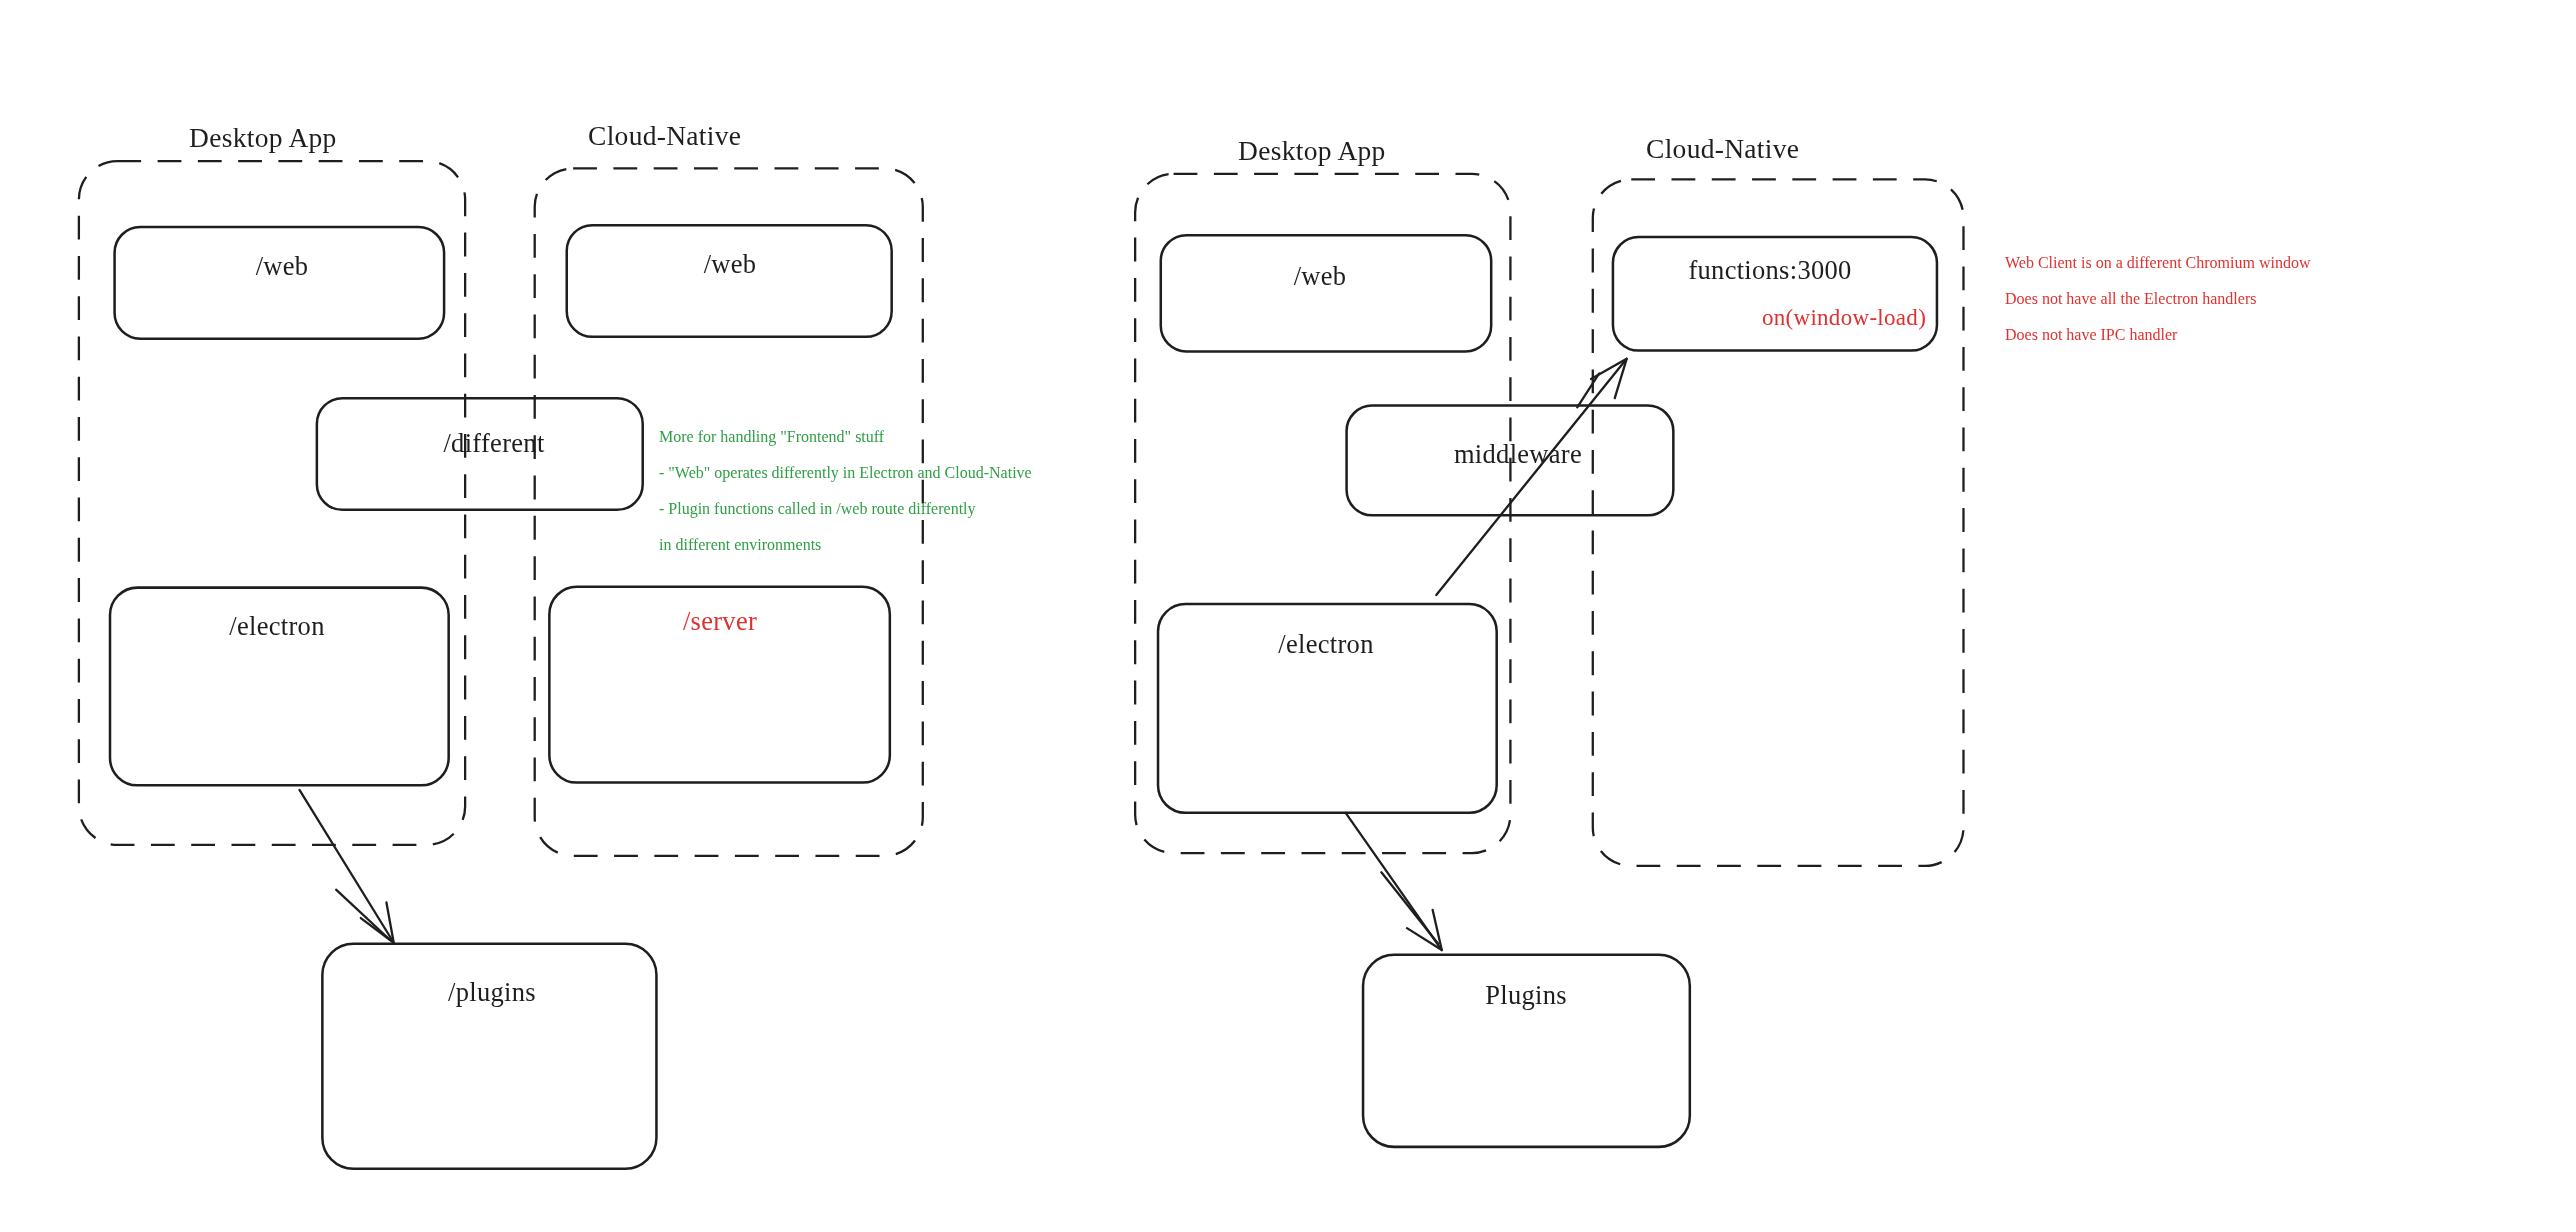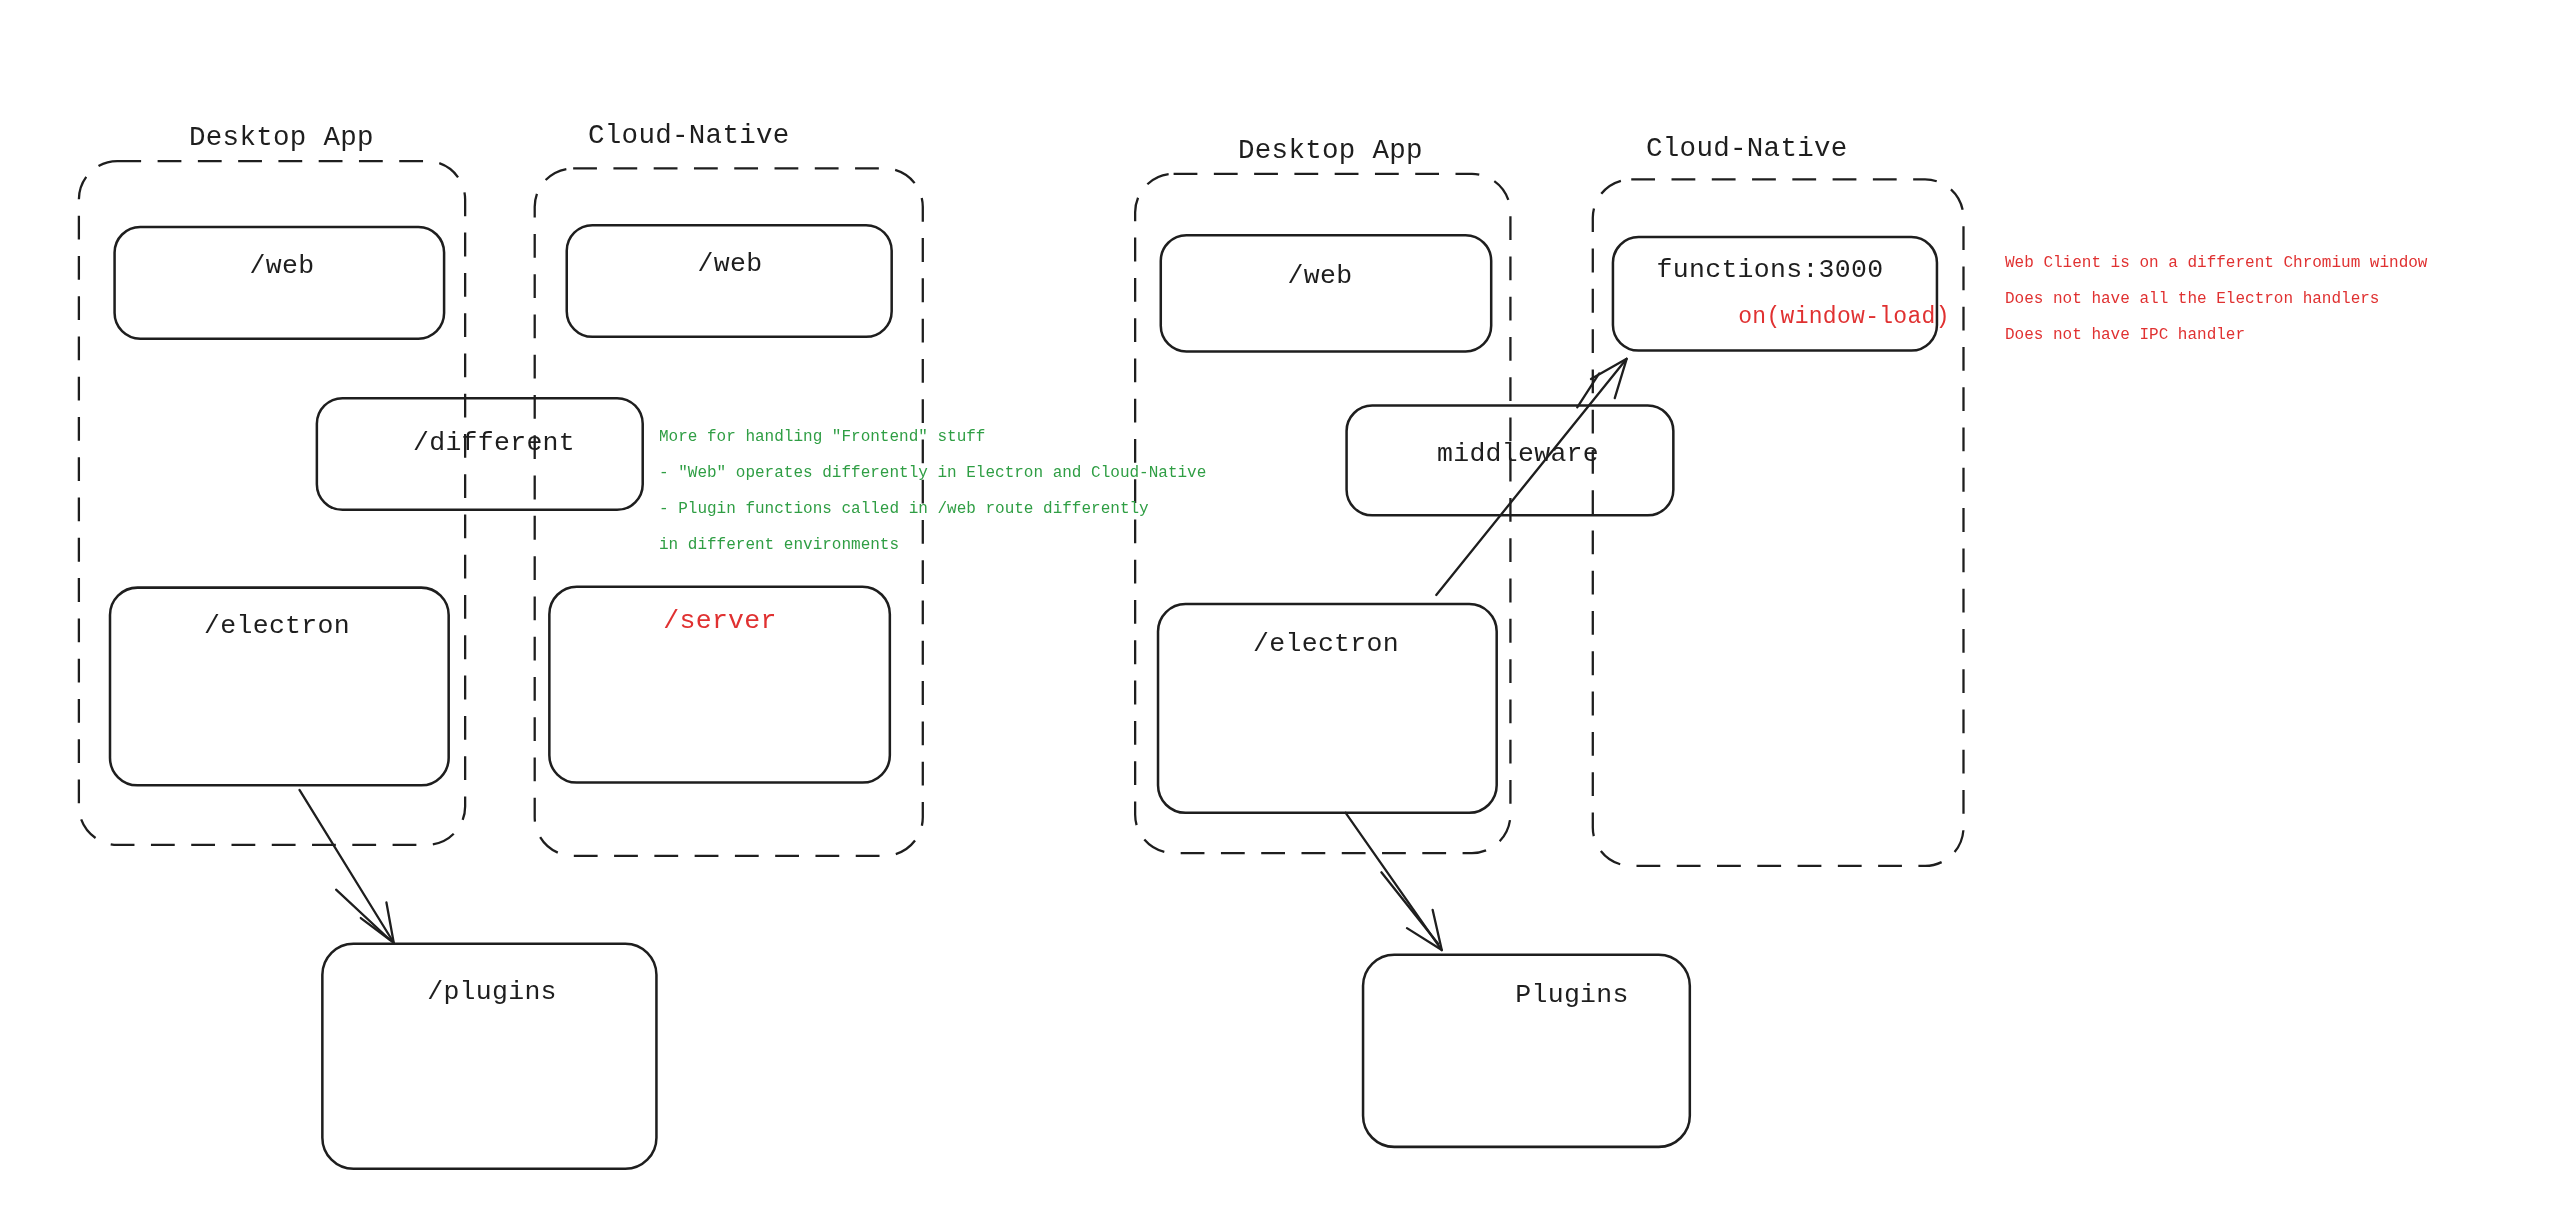--- a/index.html
+++ b/index.html
@@ -7,21 +7,21 @@
     --green:#2f9e44;
     --red:#e03131;
     --canvas:#ffffff;
   }
   html,body{margin:0;padding:0;background:var(--canvas);}
   #canvas{
     position:relative;
     width:2576px;height:1232px;
     background:var(--canvas);
     overflow:hidden;
-    font-family:Liberation Mono, monospace;
+    font-family:Liberation Serif, serif;
     color:var(--stroke);
   }
   #shapes{position:absolute;left:0;top:0;}
   .t{
     position:absolute;
     white-space:nowrap;
     font-size:26.5px;
     letter-spacing:0.3px;
     line-height:1.1;
     color:var(--stroke);
@@ -91,21 +91,21 @@
   <div class="t c" style="left:494px;top:429px;">/different</div>
   <div class="t c" style="left:277px;top:612px;">/electron</div>
   <div class="t c red" style="left:720px;top:607px;">/server</div>
   <div class="t c" style="left:492px;top:978px;">/plugins</div>
 
   <div class="t c" style="left:1320px;top:262px;">/web</div>
   <div class="t c" style="left:1770px;top:256px;">functions:3000</div>
   <div class="t c sub red" style="left:1814px;top:305px;margin-left:30px;">on(window-load)</div>
   <div class="t c" style="left:1518px;top:440px;">middleware</div>
   <div class="t c" style="left:1326px;top:630px;">/electron</div>
-  <div class="t c" style="left:1526px;top:981px;margin-left:46px;">Plugins</div>
+  <div class="t c" style="left:1526px;top:981px;">Plugins</div>
 
   <div class="note green" style="left:659px;top:419px;">
     <div>More for handling "Frontend" stuff</div>
     <div>- "Web" operates differently in Electron and Cloud-Native</div>
     <div>- Plugin functions called in /web route differently</div>
     <div>in different environments</div>
   </div>
 
   <div class="note red" style="left:2005px;top:245px;">
     <div>Web Client is on a different Chromium window</div>

